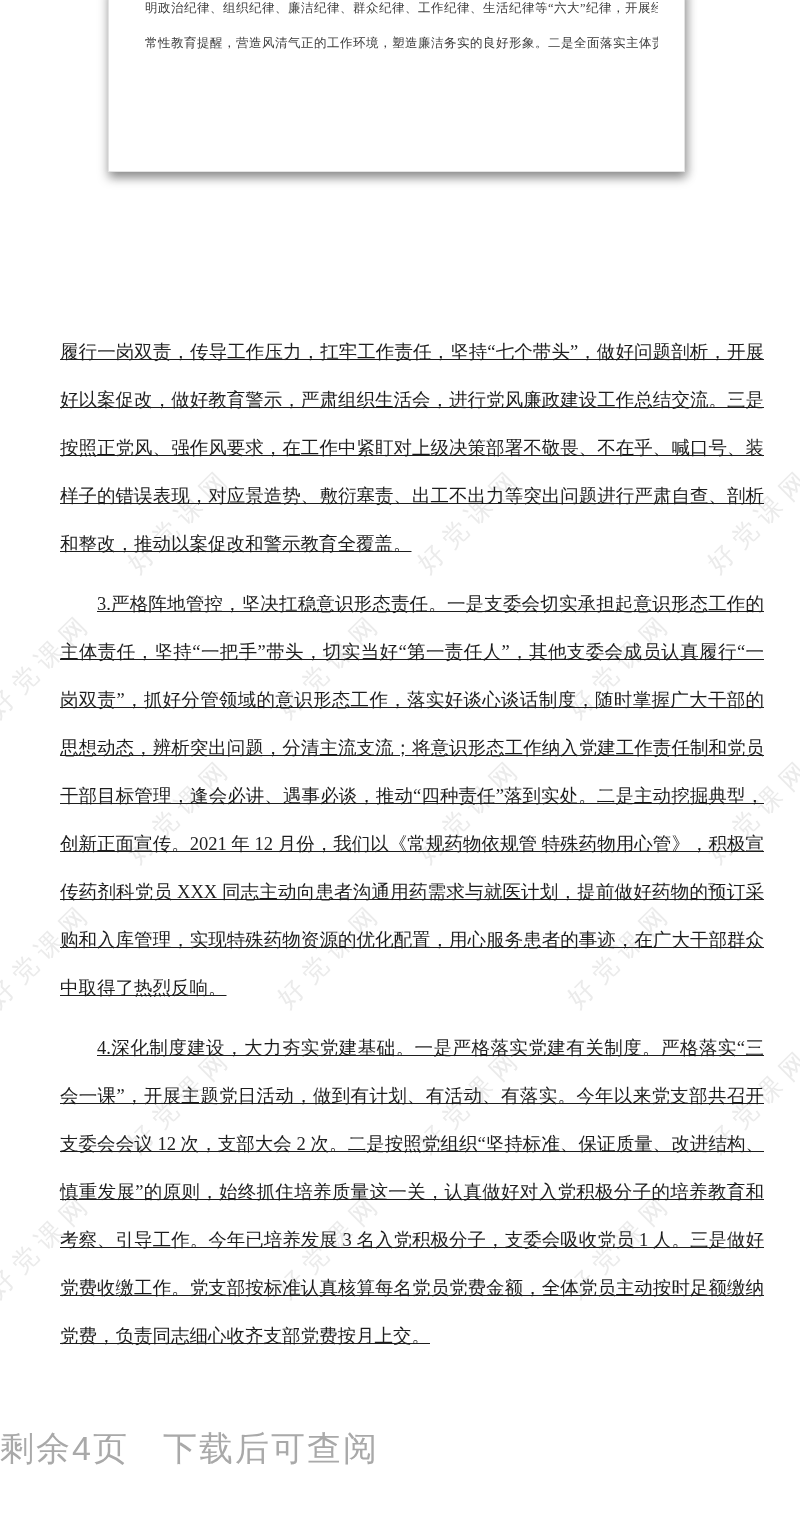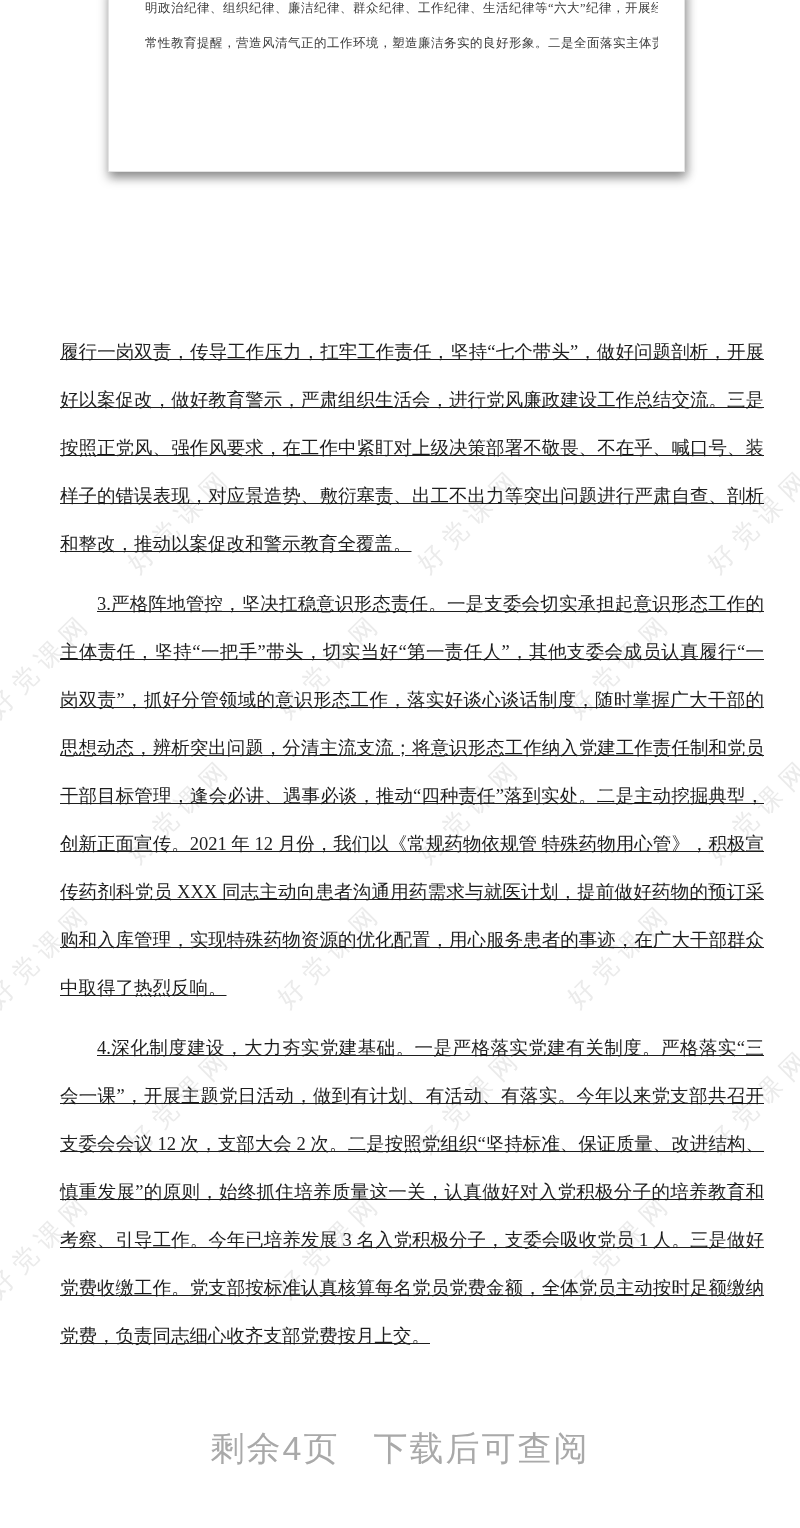--- a/index.html
+++ b/index.html
@@ -67,21 +67,20 @@
   }
   .doc-body p { margin: 12px; text-decoration: underline; }
   .doc-body p.indent { text-indent: 2em; }
 
   
   .footer-note {
     position: absolute;
     left: 0;
     right: 0;
     top: 1426px;
-    text-align: center;
     z-index: 2;
     font-family: "Liberation Sans", "DejaVu Sans", sans-serif;
     font-size: 34px;
     color: #a9a9a9;
     letter-spacing: 2px;
   }
   .footer-note .gap { display: inline-block; width: 1em; }
 </style>
 </head>
 <body>

